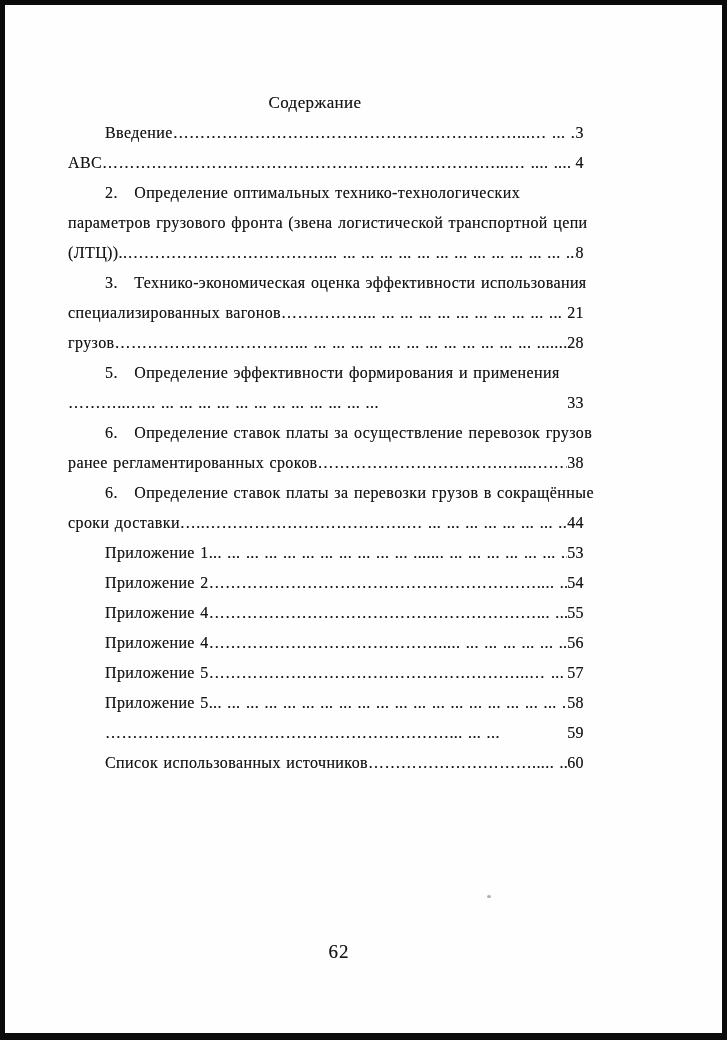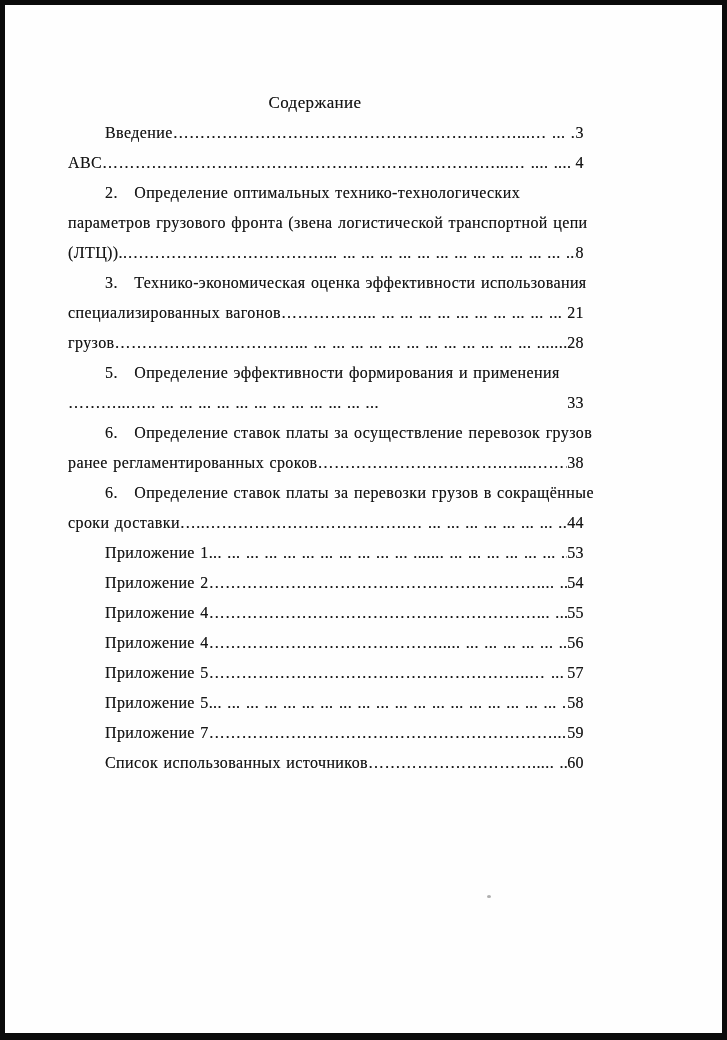--- a/index.html
+++ b/index.html
@@ -138,25 +138,25 @@
           <span class="t">Приложение 5</span>
           <span class="leader">…………………………………………………..… ... ... ...</span>
           <span class="pg">57</span>
         </div>
         <div class="line dotted indent">
           <span class="t">Приложение 5</span>
           <span class="leader"> ... ... ... ... ... ... ... ... ... ... ... ... ... ... ... ... ... ... ... ... ... ... ...</span>
           <span class="pg">58</span>
         </div>
         <div class="line dotted indent">
-          <span class="t">Приложение 7</span>
           <span class="leader">………………………………………………………... ... ...</span>
           <span class="pg">59</span>
         </div>
         <div class="line dotted indent">
           <span class="t">Список использованных источников</span>
           <span class="leader">…………………………..... ... ... ...</span>
           <span class="pg">60</span>
         </div>
       </div>
   </div>
   <div class="speck"></div>
+  <div class="footer">62</div>
 </div>
 
 </body></html>

